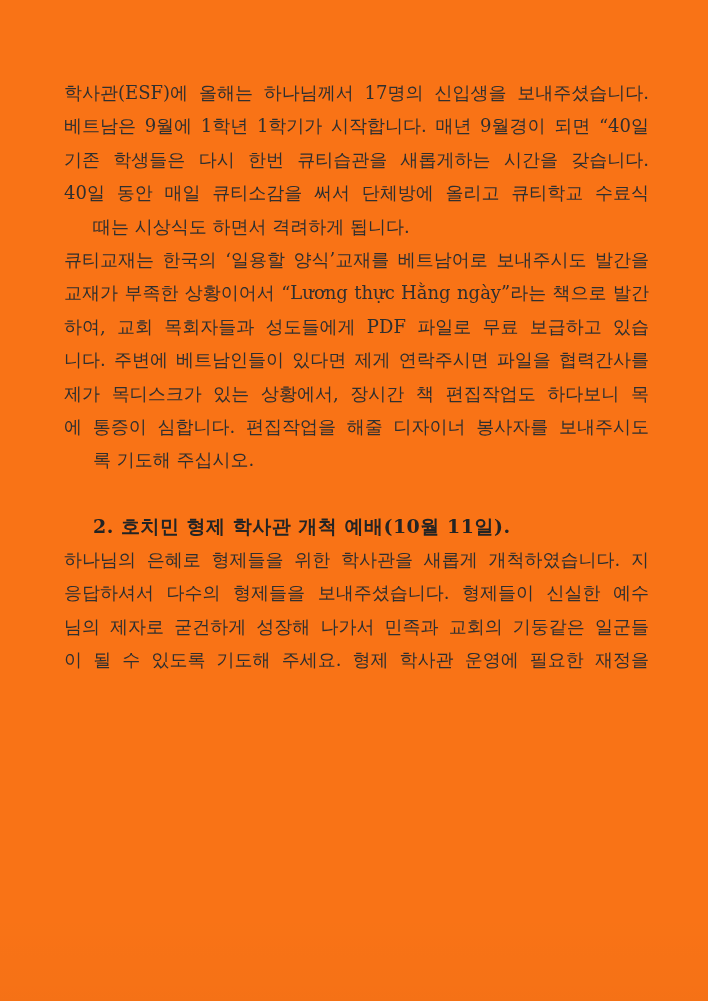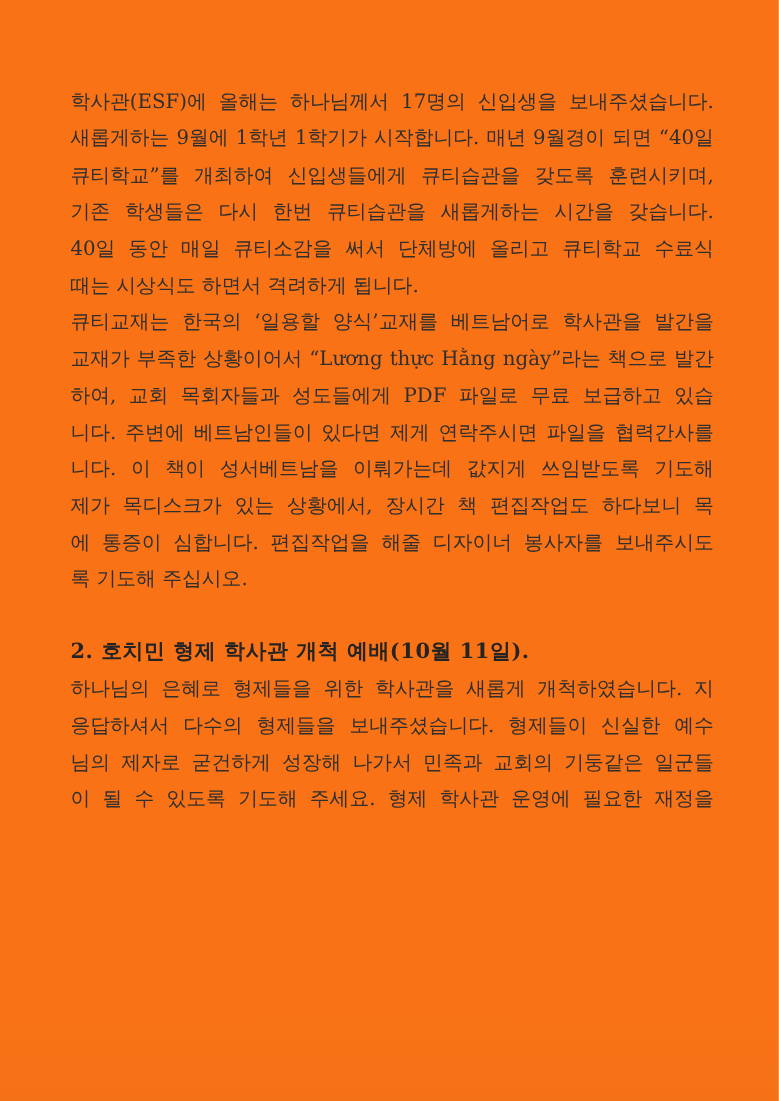--- a/index.html
+++ b/index.html
@@ -37,52 +37,51 @@
     height: 33.4px;
     color: #2f2f2f;
     text-align: justify;
     text-align-last: justify;
     overflow: hidden;
     white-space: normal;
   }
   .t-line.last {
     text-align: left;
     text-align-last: left;
+    margin-left: 29px;
   }
   .section { margin: 0; }
   .section.heading {
     margin-top: 33px;
   }
   .section.heading .t-line {
     font-weight: bold;
     font-size: 19px;
     color: #242424;
     letter-spacing: 0.5px;
     text-align: right;
   }
 </style>
 </head>
 <body>
 
 <div class="page">
   <div class="content">
       <div class="section paragraph">
         <div class="t-line">학사관(ESF)에 올해는 하나님께서 17명의 신입생을 보내주셨습니다.</div>
-        <div class="t-line">새롭게하는 9월에 1학년 1학기가 시작합니다. 매년 9월경이 되면 “40일</div>
-        <div class="t-line">큐티학교”를 개최하여 신입생들에게 큐티습관을 갖도록 훈련시키며,</div>
+        <div class="t-line">베트남은 9월에 1학년 1학기가 시작합니다. 매년 9월경이 되면 “40일</div>
         <div class="t-line">기존 학생들은 다시 한번 큐티습관을 새롭게하는 시간을 갖습니다.</div>
         <div class="t-line">40일 동안 매일 큐티소감을 써서 단체방에 올리고 큐티학교 수료식</div>
         <div class="t-line last">때는 시상식도 하면서 격려하게 됩니다.</div>
       </div>
       <div class="section paragraph">
-        <div class="t-line">큐티교재는 한국의 ‘일용할 양식’교재를 베트남어로 학사관을 발간을</div>
+        <div class="t-line">큐티교재는 한국의 ‘일용할 양식’교재를 베트남어로 보내주시도 발간을</div>
         <div class="t-line">교재가 부족한 상황이어서 “Lương thực Hằng ngày”라는 책으로 발간</div>
         <div class="t-line">하여, 교회 목회자들과 성도들에게 PDF 파일로 무료 보급하고 있습</div>
         <div class="t-line">니다. 주변에 베트남인들이 있다면 제게 연락주시면 파일을 협력간사를</div>
-        <div class="t-line">니다. 이 책이 성서베트남을 이뤄가는데 값지게 쓰임받도록 기도해</div>
         <div class="t-line">제가 목디스크가 있는 상황에서, 장시간 책 편집작업도 하다보니 목</div>
         <div class="t-line">에 통증이 심합니다. 편집작업을 해줄 디자이너 봉사자를 보내주시도</div>
         <div class="t-line last">록 기도해 주십시오.</div>
       </div>
       <div class="section heading">
         <div class="t-line last">2. 호치민 형제 학사관 개척 예배(10월 11일).</div>
       </div>
       <div class="section paragraph">
         <div class="t-line">하나님의 은혜로 형제들을 위한 학사관을 새롭게 개척하였습니다. 지</div>
         <div class="t-line">응답하셔서 다수의 형제들을 보내주셨습니다. 형제들이 신실한 예수</div>

